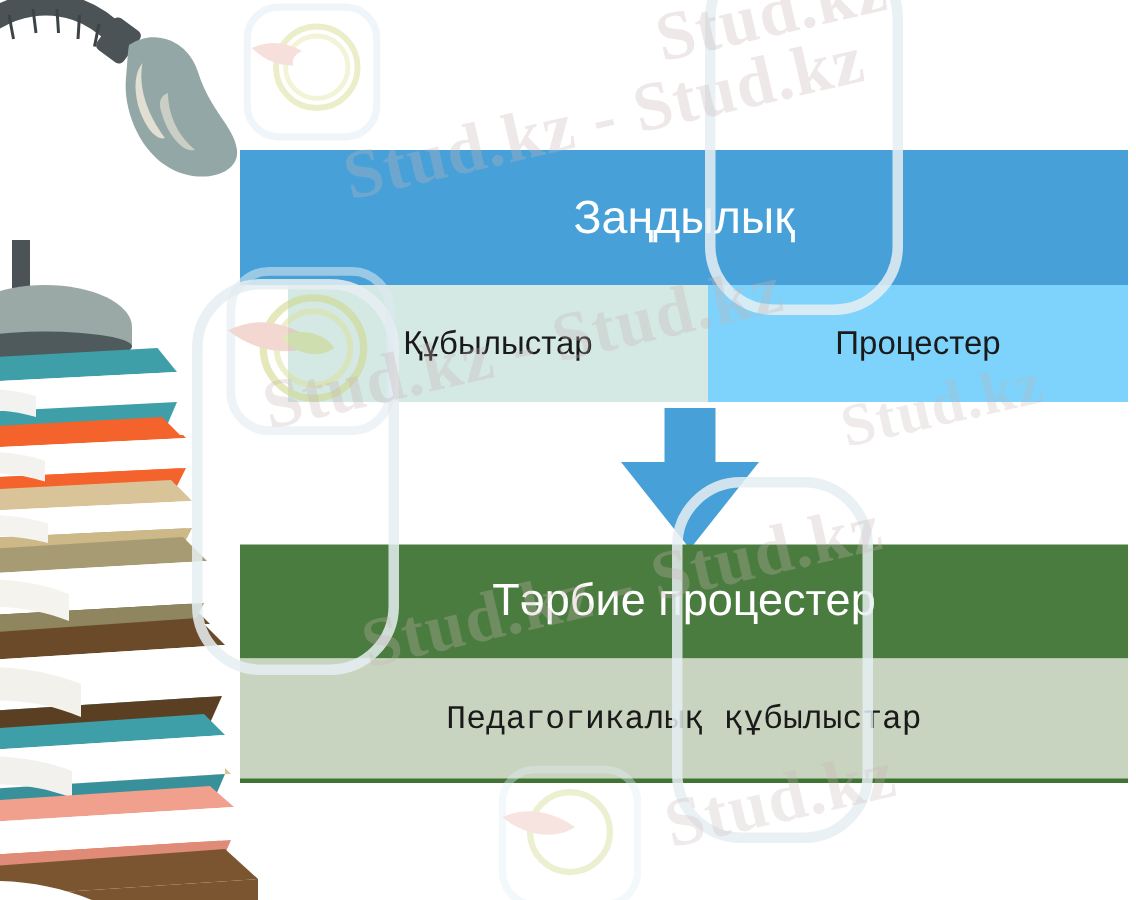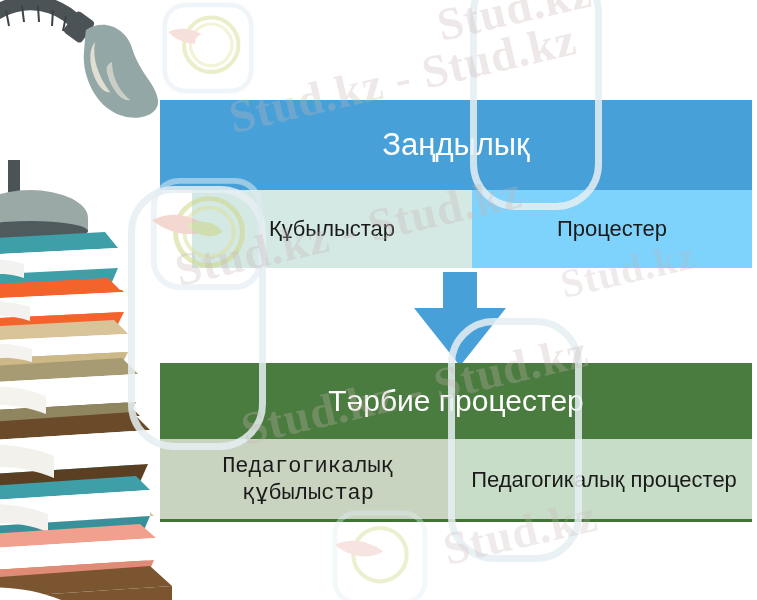--- a/index.html
+++ b/index.html
@@ -216,21 +216,20 @@
     <div id="arrow">
       <svg viewBox="0 0 92 94" width="92" height="94" aria-hidden="true">
         <polygon points="29,0 63,0 63,36 92,36 46,94 0,36 29,36" fill="#47a1d8"></polygon>
       </svg>
     </div>
 
     <div class="card card-bottom">
       <div class="card-header header-green">Тәрбие процестер</div>
       <div class="card-body">
         <div class="cell cell-green-left">Педагогикалық құбылыстар</div>
-        <div class="cell cell-green-right">Педагогикалық процестер</div>
       </div>
     </div>
 
     <div class="green-underline"></div>
   </div>
 
   <div id="illustration">
     <svg viewBox="0 0 175 600" width="175" height="600" aria-hidden="true">
 
       <g>

